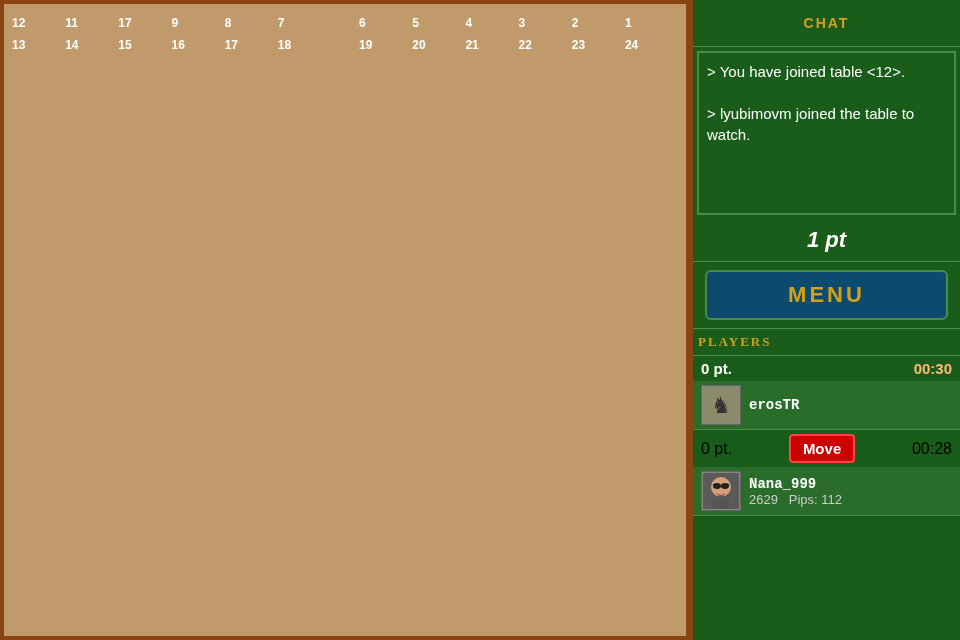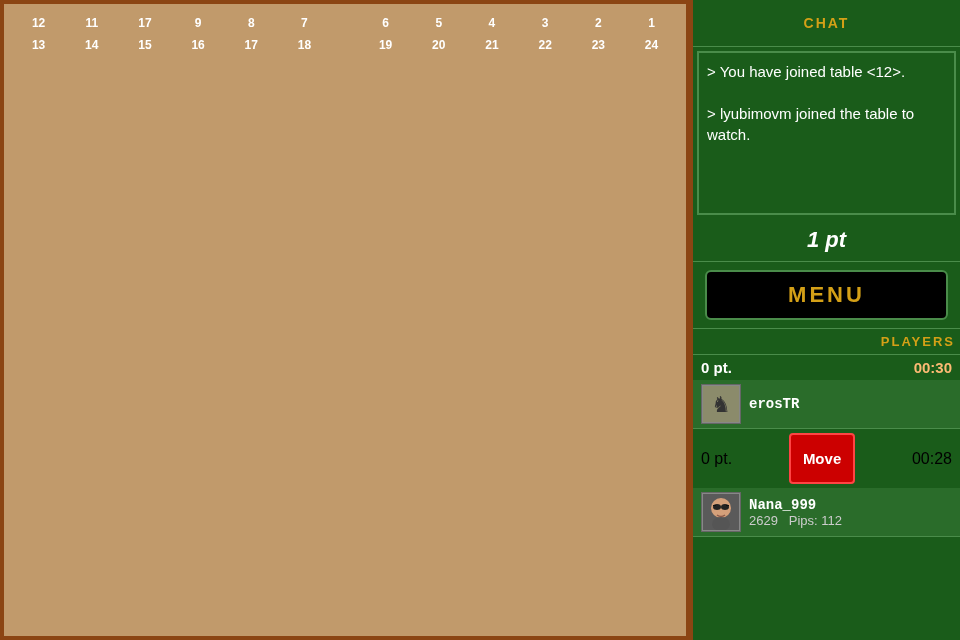--- a/index.html
+++ b/index.html
@@ -156,45 +156,46 @@
 
     
     #menu-section {
       padding: 8px 12px;
       border-bottom: 1px solid #4a8c4a;
     }
 
     #menu-btn {
       width: 100%;
       padding: 10px;
-      background: #000000;
+      background: #0c4a6e;
       color: #d4a017;
       font-weight: bold;
       font-size: 22px;
       letter-spacing: 3px;
       border: 2px solid #4a8c4a;
       border-radius: 6px;
       cursor: pointer;
       text-align: center;
     }
 
     
     #players-section {
       flex: 1;
     }
 
     #players-header {
       background: #1a5c1a;
       color: #d4a017;
       font-weight: bold;
       font-size: 13px;
-      text-align: right;
+      text-align: left;
       padding: 5px;
       border-bottom: 1px solid #4a8c4a;
       letter-spacing: 2px;
+      font-family: Liberation Serif, serif;
     }
 
     .player-row {
       border-bottom: 1px solid #4a8c4a;
     }
 
     .player-top {
       display: flex;
       justify-content: space-between;
       padding: 4px 8px;
@@ -254,37 +255,37 @@
       padding: 4px 8px;
       background: #1a5c1a;
       align-items: center;
     }
 
     .move-btn {
       background: #cc0000;
       color: white;
       font-weight: bold;
       font-size: 15px;
-      padding: 15px 12px;
+      padding: 4px 12px;
       border-radius: 4px;
       border: 2px solid #ff4444;
     }
 
     
     .numbers-row {
       display: flex;
       background: #C19A6B;
       height: 22px;
       align-items: center;
       position: relative;
     }
 
     .numbers-row .num {
       flex: 1;
-      text-align: center;
+      text-align: left;
       color: white;
       font-weight: bold;
       font-size: 12px;
     }
 
     .bar-spacer {
       width: 28px;
     }
   </style>
 </head>

